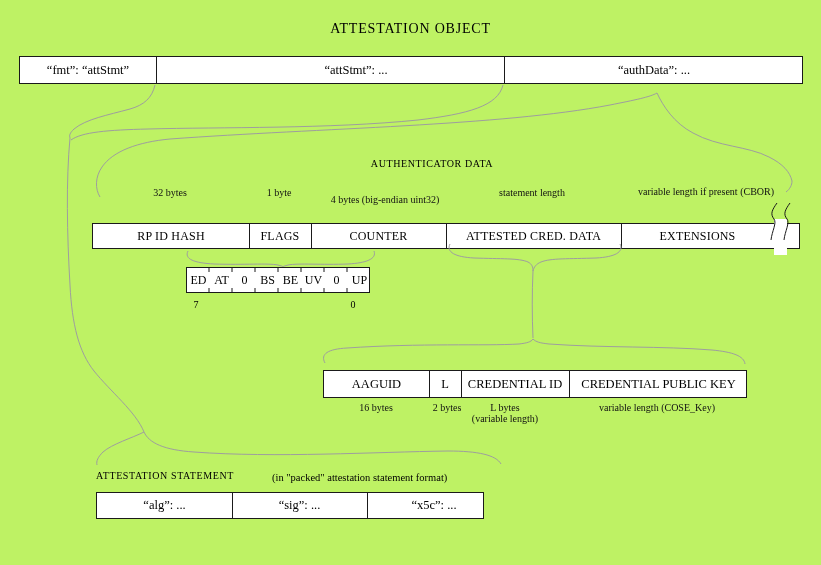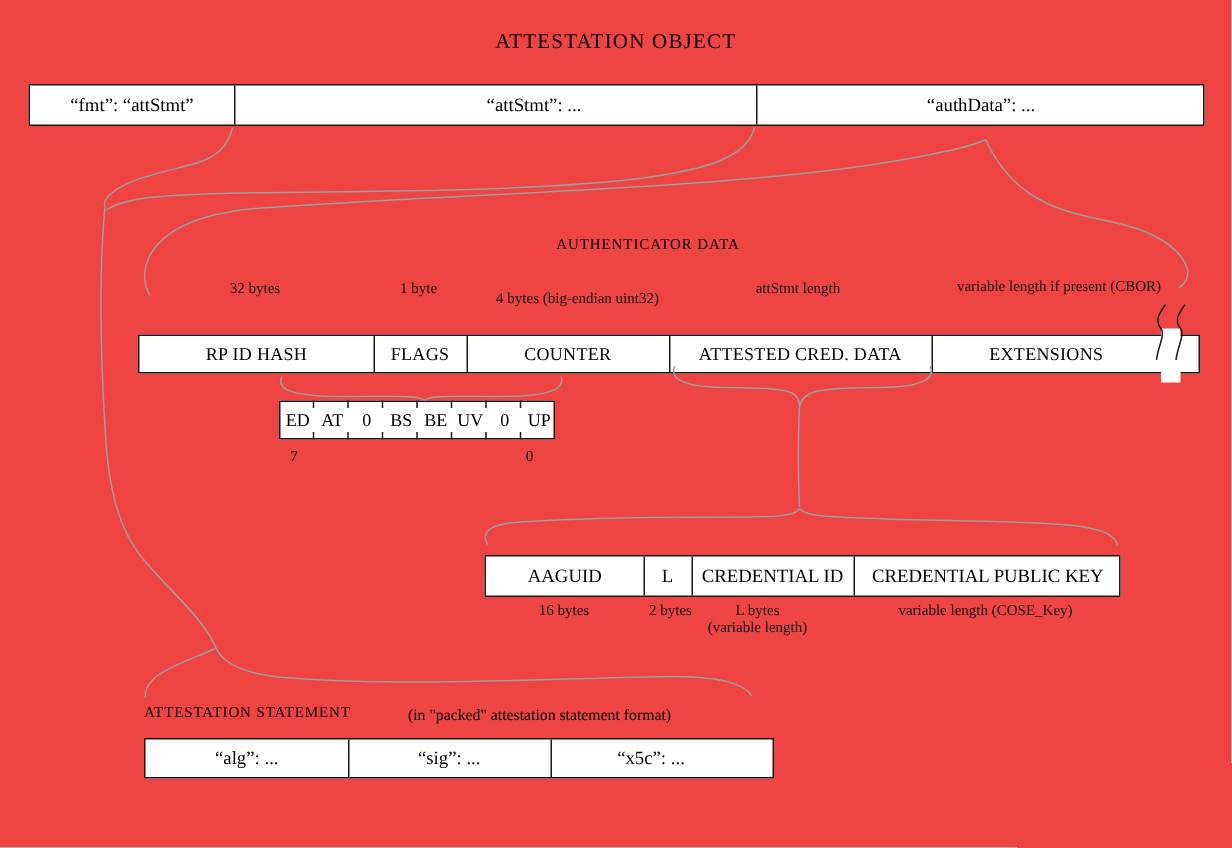--- a/index.html
+++ b/index.html
@@ -1,17 +1,17 @@
 <!DOCTYPE html>
 <html><head>
 <meta charset="utf-8">
 <style>
   html,body { margin:0; padding:0; background:#fff; }
   .page {
-    position:relative; width:821px; height:565px; background:#ef4444;
+    position:relative; width:821px; height:565px; background:#bef264;
     font-family:"Liberation Serif", serif; color:#000; overflow:hidden;
   }
   .abs { position:absolute; }
   .title {
     left:0; top:21px; width:821px; text-align:center;
     font-size:14px; letter-spacing:0.8px;
   }
   .box-row { position:absolute; border:1px solid #1a1a1a; box-sizing:border-box; background:#fff; }
   .cell { position:absolute; top:0; height:100%; display:flex; align-items:center; justify-content:center; }
   .vdiv { position:absolute; top:0; bottom:0; width:1px; background:#1a1a1a; }
@@ -39,21 +39,21 @@
     <div class="cell cell-lg" style="left:136px; width:348px;margin-left:26px;">“attStmt”: ...</div>
     <div class="vdiv" style="left:484px;"></div>
     <div class="cell cell-lg" style="left:484px; width:300px;">“authData”: ...</div>
   </div>
 
   <div class="heading" style="left:282px; top:158px; width:300px;">AUTHENTICATOR DATA</div>
 
   <div class="sizelabel" style="left:130px; top:187px; width:80px;">32 bytes</div>
   <div class="sizelabel" style="left:249px; top:187px; width:60px;">1 byte</div>
   <div class="sizelabel" style="left:295px; top:194px; width:180px;">4 bytes (big-endian uint32)</div>
-  <div class="sizelabel" style="left:472px; top:187px; width:120px;">attStmt length</div>
+  <div class="sizelabel" style="left:472px; top:187px; width:120px;">statement length</div>
   <div class="sizelabel" style="left:601px; top:186px; width:210px;">variable length if present (CBOR)</div>
 
   <div class="box-row rows" style="left:92px; top:207px; width:708px; height:26px;margin-top:16px;">
     <div class="cell cell-md" style="left:0; width:156px;">RP ID HASH</div>
     <div class="vdiv" style="left:156px;"></div>
     <div class="cell cell-md" style="left:156px; width:62px;">FLAGS</div>
     <div class="vdiv" style="left:218px;"></div>
     <div class="cell cell-md" style="left:218px; width:135px;">COUNTER</div>
     <div class="vdiv" style="left:353px;"></div>
     <div class="cell cell-md" style="left:353px; width:175px;">ATTESTED CRED. DATA</div>
@@ -88,21 +88,21 @@
 
   <div class="sizelabel" style="left:336px; top:402px; width:80px;">16 bytes</div>
   <div class="sizelabel" style="left:417px; top:402px; width:60px;">2 bytes</div>
   <div class="sizelabel" style="left:455px; top:402px; width:100px;">L bytes</div>
   <div class="sizelabel" style="left:455px; top:413px; width:100px;">(variable length)</div>
   <div class="sizelabel" style="left:567px; top:402px; width:180px;">variable length (COSE_Key)</div>
 
   <div class="heading" style="left:96px; top:470px; width:200px; text-align:left;">ATTESTATION STATEMENT</div>
   <div class="subnote" style="left:272px; top:472px;">(in "packed" attestation statement format)</div>
 
-  <div class="box-row rows" style="left:96px; top:492px; width:420px; height:27px;">
+  <div class="box-row rows" style="left:96px; top:492px; width:388px; height:27px;">
     <div class="cell cell-lg" style="left:0; width:135px;">“alg”: ...</div>
     <div class="vdiv" style="left:135px;"></div>
     <div class="cell cell-lg" style="left:135px; width:135px;">“sig”: ...</div>
     <div class="vdiv" style="left:270px;"></div>
     <div class="cell cell-lg" style="left:270px; width:134px;">“x5c”: ...</div>
   </div>
 
   <svg class="overlay" width="821" height="565" viewBox="0 0 821 565">
     <g stroke="#9e9e9e" stroke-width="1" fill="none">
 

